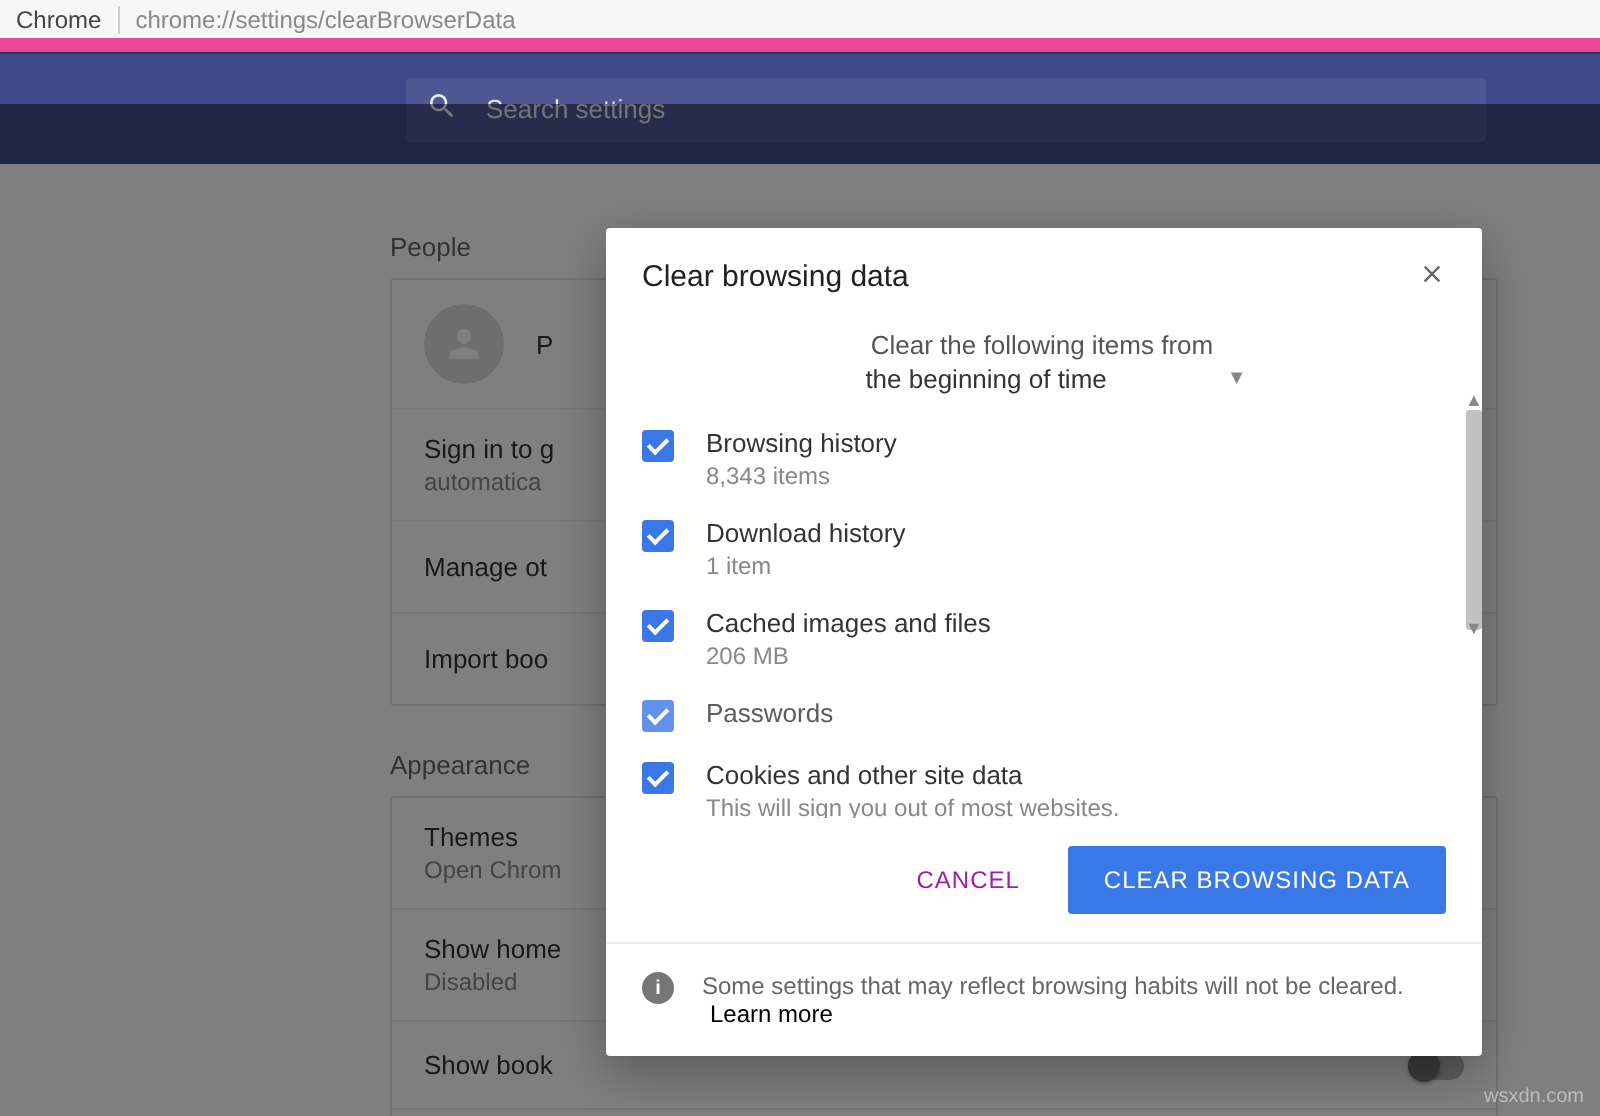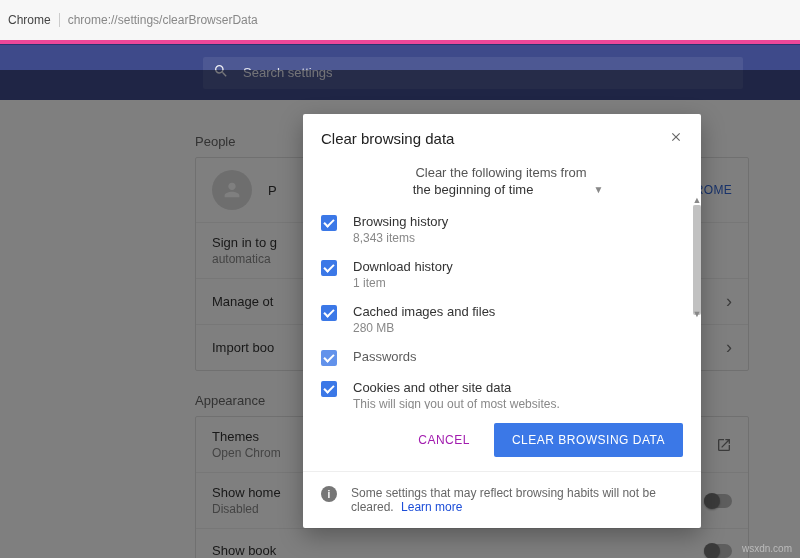--- a/index.html
+++ b/index.html
@@ -1,19 +1,19 @@
 <!DOCTYPE html>
 <html><head>
 <meta charset="utf-8">
 <style>
   * { box-sizing: border-box; margin: 0; padding: 0; }
   body { font-family: Arial, sans-serif; font-size: 13px; color: #222; width: 800px; height: 558px; overflow: hidden; position: relative; background: #fff; }
   
   
-  .chrome-bar { height: 44px; background: #f7f7f7; border-bottom: 4px solid #ec4899; display: flex; align-items: center; padding: 0 6px; font-size: 12px; color: #555; }
+  .chrome-bar { height: 26px; background: #f7f7f7; border-bottom: 7px solid #ec4899; display: flex; align-items: center; padding: 0 6px; font-size: 12px; color: #555; }
   .chrome-label { padding: 0 8px 0 2px; color: #444; border-right: 1px solid #ccc; margin-right: 8px; }
   .chrome-url { color: #888; }
   
   
   .header-blue { height: 56px; background: #3e4a8a; display: flex; align-items: center; padding-left: 203px; border-top: 1px solid #2a3570; position: relative; }
   .search-wrap { display: flex; align-items: center; background: rgba(255,255,255,0.08); border-radius: 2px; padding: 6px 10px; width: 540px; height: 32px; }
   .search-icon { flex: 0 0 auto; margin-right: 14px; }
   .search-icon svg { width: 16px; height: 16px; fill: #fff; opacity: .9; }
   .search-input { background: transparent; border: none; color: #fff; font-size: 13px; outline: none; flex: 1; }
   .search-input::placeholder { color: rgba(255,255,255,.85); }
@@ -34,21 +34,21 @@
   .ext-icon { width: 16px; height: 16px; fill: #666; }
   .select-fake { color: #555; font-size: 13px; margin-right: 10px; }
   .dropdown-caret { color: #777; }
   .toggle { width: 28px; height: 14px; background: #bdbdbd; border-radius: 7px; position: relative; }
   .toggle::after { content:''; width: 16px; height: 16px; background: #777; border-radius: 50%; position:absolute; top:-1px; left: 0; box-shadow: 0 1px 2px rgba(0,0,0,.3); }
   
   
   .overlay { position:absolute; top:26px; left:0; right:0; bottom:0; background: rgba(0,0,0,0.5); }
   .hidden-behind { position: relative; }
   
-  .modal { position: absolute; left: 303px; top: 114px; width: 398px; background: #fff; border-radius: 2px; box-shadow: 0 8px 24px rgba(0,0,0,.3); z-index: 20; }
+  .modal { position: absolute; left: 303px; top: 114px; width: 438px; background: #fff; border-radius: 2px; box-shadow: 0 8px 24px rgba(0,0,0,.3); z-index: 20; }
   .modal-head { padding: 16px 18px 4px 18px; display: flex; align-items: flex-start; }
   .modal-title { font-size: 15px; color: #222; flex: 1; }
   .modal-close { width: 14px; height: 14px; cursor: pointer; }
   .modal-close svg { width: 14px; height: 14px; fill: #666; }
   
   .modal-body { position: relative; padding: 0 6px 0 18px; }
   .clear-from { display: flex; align-items: center; margin: 14px 0 14px 0; font-size: 13px; color: #555; flex-direction: column; }
   .clear-from-label { margin-right: 14px; }
   .clear-from-select { color: #333; display: flex; align-items: center; border-bottom: 1px solid transparent; padding: 2px 0; cursor: pointer; }
   .clear-from-select .caret { margin-left: 60px; color: #888; font-size: 10px; }
@@ -65,21 +65,21 @@
   .scroll-arrow { position:absolute; right:0; width:8px; height:10px; display:flex; align-items:center; justify-content:center; color:#888; font-size:9px; }
   .scroll-arrow.up { top:30px; }
   .scroll-arrow.dn { bottom:90px; }
   
   .modal-actions { display:flex; justify-content:flex-end; align-items:center; padding: 14px 18px; gap: 10px; }
   .btn-cancel { background: transparent; border: none; color: #a21caf; font-size: 12px; letter-spacing: .5px; padding: 8px 14px; cursor: pointer; font-weight: 500; }
   .btn-primary { background: #3b78e7; color: #fff; border: none; font-size: 12px; letter-spacing: .5px; padding: 10px 18px; border-radius: 2px; cursor: pointer; font-weight: 500; }
   
   .modal-foot { border-top: 1px solid #eee; padding: 14px 18px; display:flex; align-items:flex-start; font-size: 12px; color: #666; }
   .info-icon { width: 16px; height: 16px; background: #767676; border-radius: 50%; color:#fff; display:flex; align-items:center; justify-content:center; font-size: 10px; font-weight: bold; margin-right: 14px; flex:0 0 auto; }
-  .learn-more { color: #1d4ed8; margin-left: 4px; text-decoration: none; }
+  .learn-more { color: #000000; margin-left: 4px; text-decoration: none; }
   
   .watermark { position:absolute; bottom: 4px; right: 8px; color:#bbb; font-size: 10px; z-index: 30; }
 </style>
 </head>
 <body>
 
 <div class="chrome-bar">
   <span class="chrome-label">Chrome</span>
   <span class="chrome-url">chrome://settings/clearBrowserData</span>
 </div>
@@ -193,21 +193,21 @@
         <span class="chk"></span>
         <span class="txt">
           <div class="t">Download history</div>
           <div class="s">1 item</div>
         </span>
       </div>
       <div class="check-row">
         <span class="chk"></span>
         <span class="txt">
           <div class="t">Cached images and files</div>
-          <div class="s">280 MB</div>
+          <div class="s">206 MB</div>
         </span>
       </div>
       <div class="check-row" style="opacity:.8;">
         <span class="chk"></span>
         <span class="txt">
           <div class="t">Passwords</div>
 
         </span>
       </div>
       <div class="check-row">

